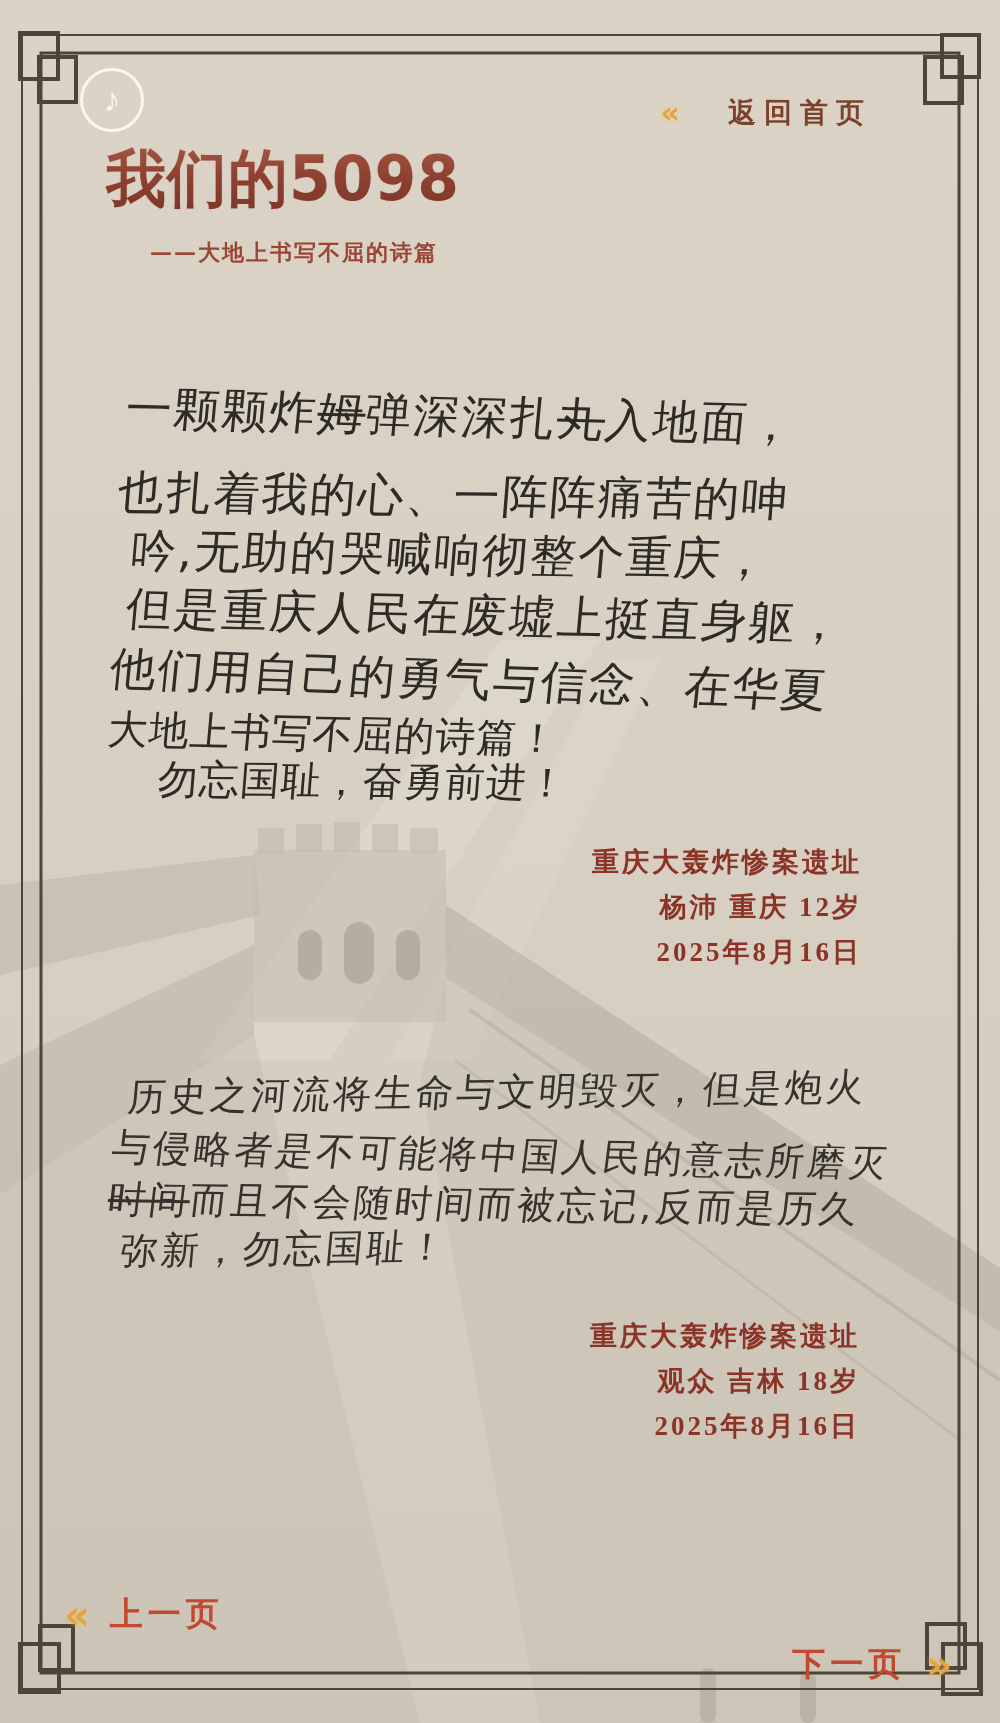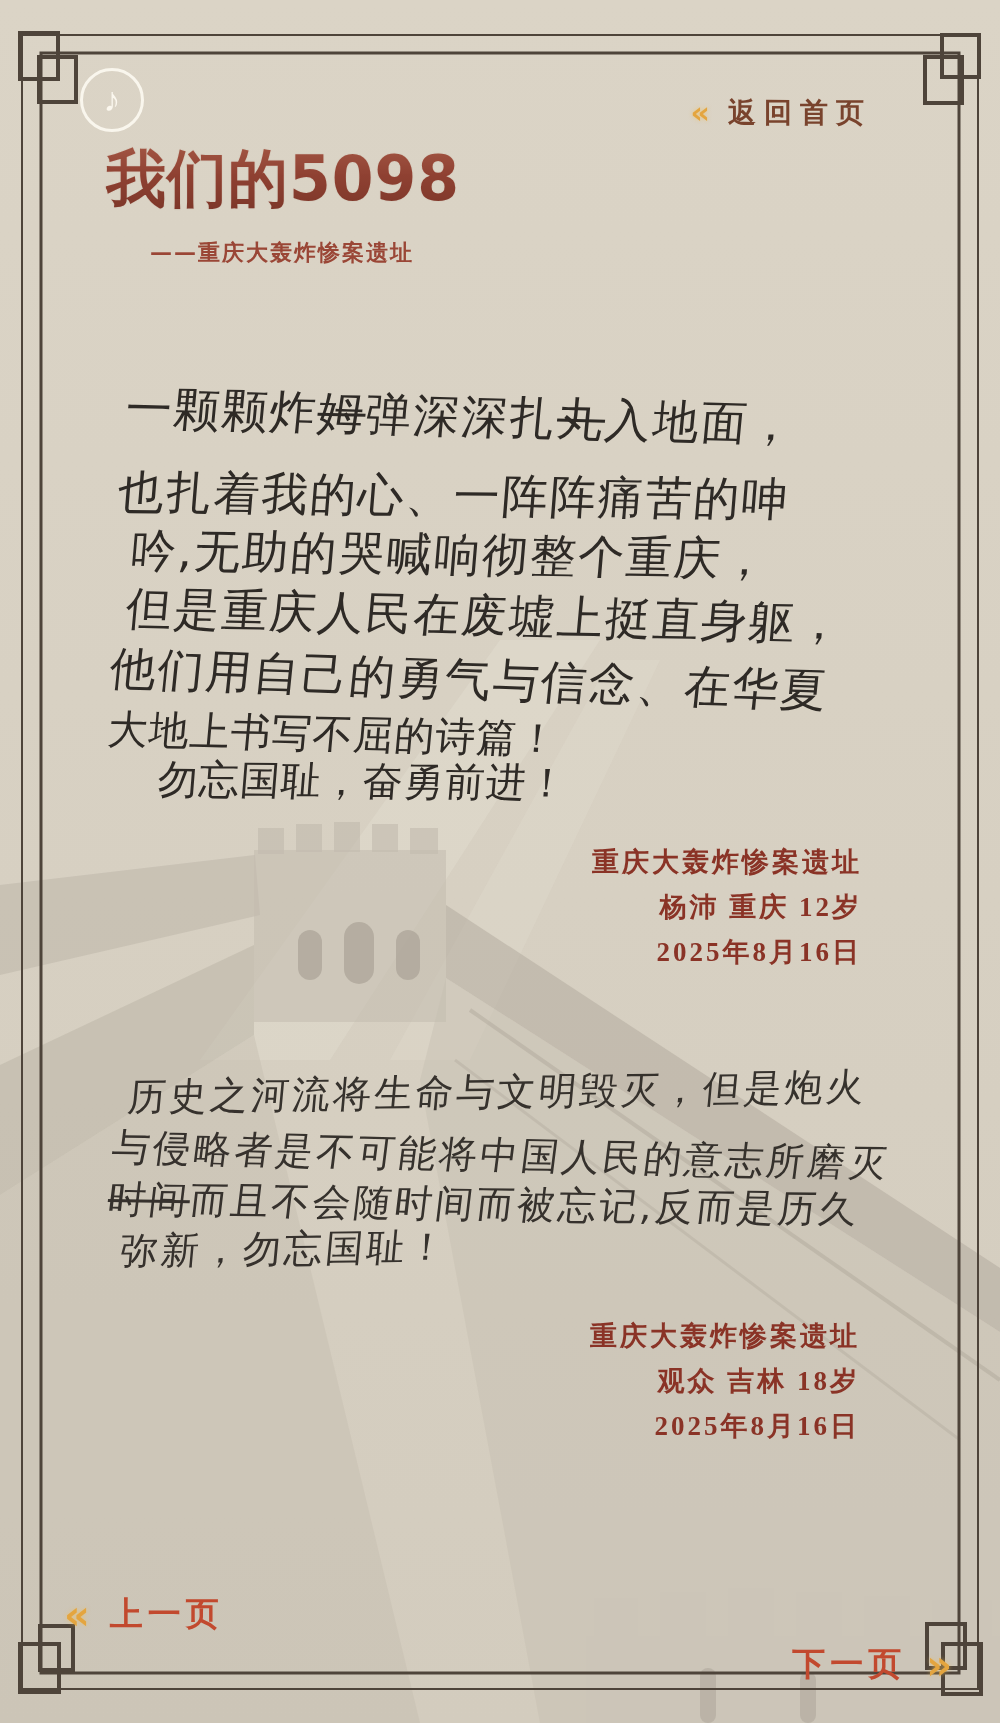--- a/index.html
+++ b/index.html
@@ -21,21 +21,21 @@
   .music-btn .note{font-size:34px;color:#fbf7ee;line-height:1;transform:translateY(-1px);}
   .back-home{
     position:absolute;top:94px;right:128px;z-index:4;cursor:pointer;
     display:flex;align-items:center;gap:18px;white-space:nowrap;
   }
   .chev{color:#e4a53f;font-weight:bold;text-shadow:0 0 4px rgba(240,190,90,.65);
     font-family:"DejaVu Sans",sans-serif;line-height:1;}
   .back-home .chev{font-size:30px;}
   .back-home .lbl{
     font-family:"Liberation Serif",serif;font-weight:bold;font-size:28px;
-    color:#79432d;letter-spacing:8px;
+    color:#79432d;letter-spacing:8px;margin-left:30px;
   }
 
   
   .logo-title{
     position:absolute;left:106px;top:148px;z-index:2;
     font-size:60px;font-weight:900;letter-spacing:1px;line-height:1;
     color:#9a4636;
     background:linear-gradient(180deg,#b2604c 0%,#9a4636 45%,#83392b 100%);
     -webkit-background-clip:text;background-clip:text;-webkit-text-fill-color:transparent;
     transform:scaleY(1.04);text-shadow:0 0 1px rgba(110,50,40,.25);
@@ -140,21 +140,21 @@
   <div class="music-btn">
     <span class="note">♪</span>
   </div>
 
   <div class="back-home">
     <span class="chev">«</span>
     <span class="lbl">返回首页</span>
   </div>
 
   <div class="logo-title">我们的5098</div>
-  <div class="logo-subtitle">——重庆大轰炸惨案遗址</div>
+  <div class="logo-subtitle">——大地上书写不屈的诗篇</div>
 
   <div>
     <div class="hw m1" style="left:126px;top:378px;transform:skewX(-4deg) rotate(1.4deg);">
       <span>一颗颗炸</span><span class="scratch">姆</span><span>弹深深扎</span><span class="scratch">丸</span><span>入地面，</span>
     </div>
     <div class="hw m1" style="left:118px;top:462px;transform:skewX(-4deg) rotate(0.6deg);">也扎着我的心、一阵阵痛苦的呻</div>
     <div class="hw m1" style="left:130px;top:520px;transform:skewX(-4deg) rotate(0.8deg);">吟,无助的哭喊响彻整个重庆，</div>
     <div class="hw m1" style="left:126px;top:578px;transform:skewX(-4deg) rotate(1.2deg);">但是重庆人民在废墟上挺直身躯，</div>
     <div class="hw m1" style="left:110px;top:638px;transform:skewX(-4deg) rotate(1.8deg);">他们用自己的勇气与信念、在华夏</div>
     <div class="hw m1 small" style="left:108px;top:702px;transform:skewX(-4deg) rotate(1.2deg);">大地上书写不屈的诗篇！</div>

